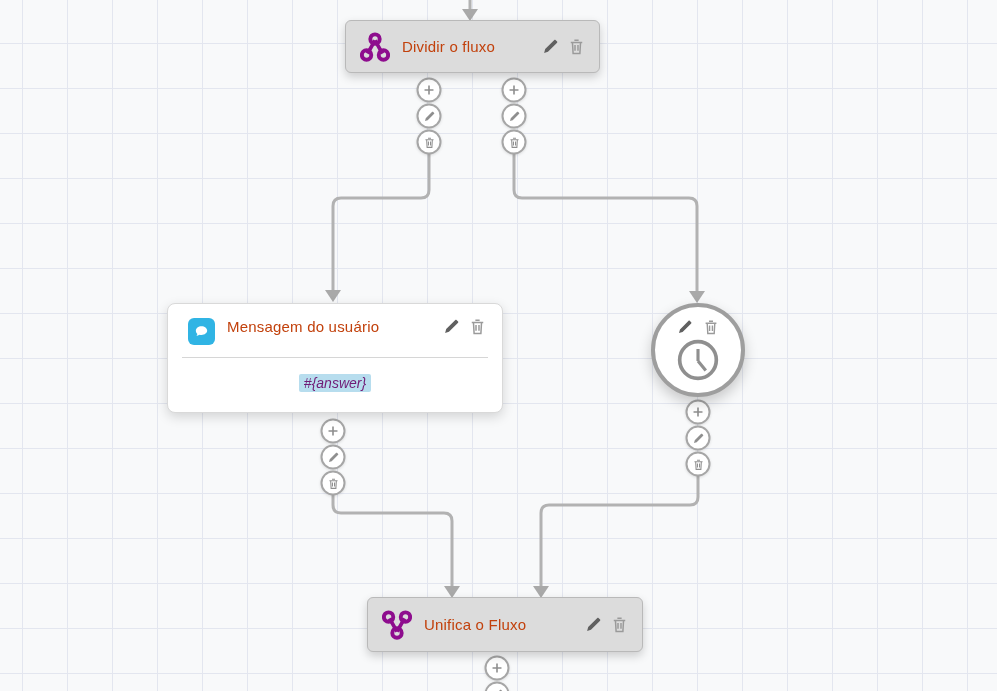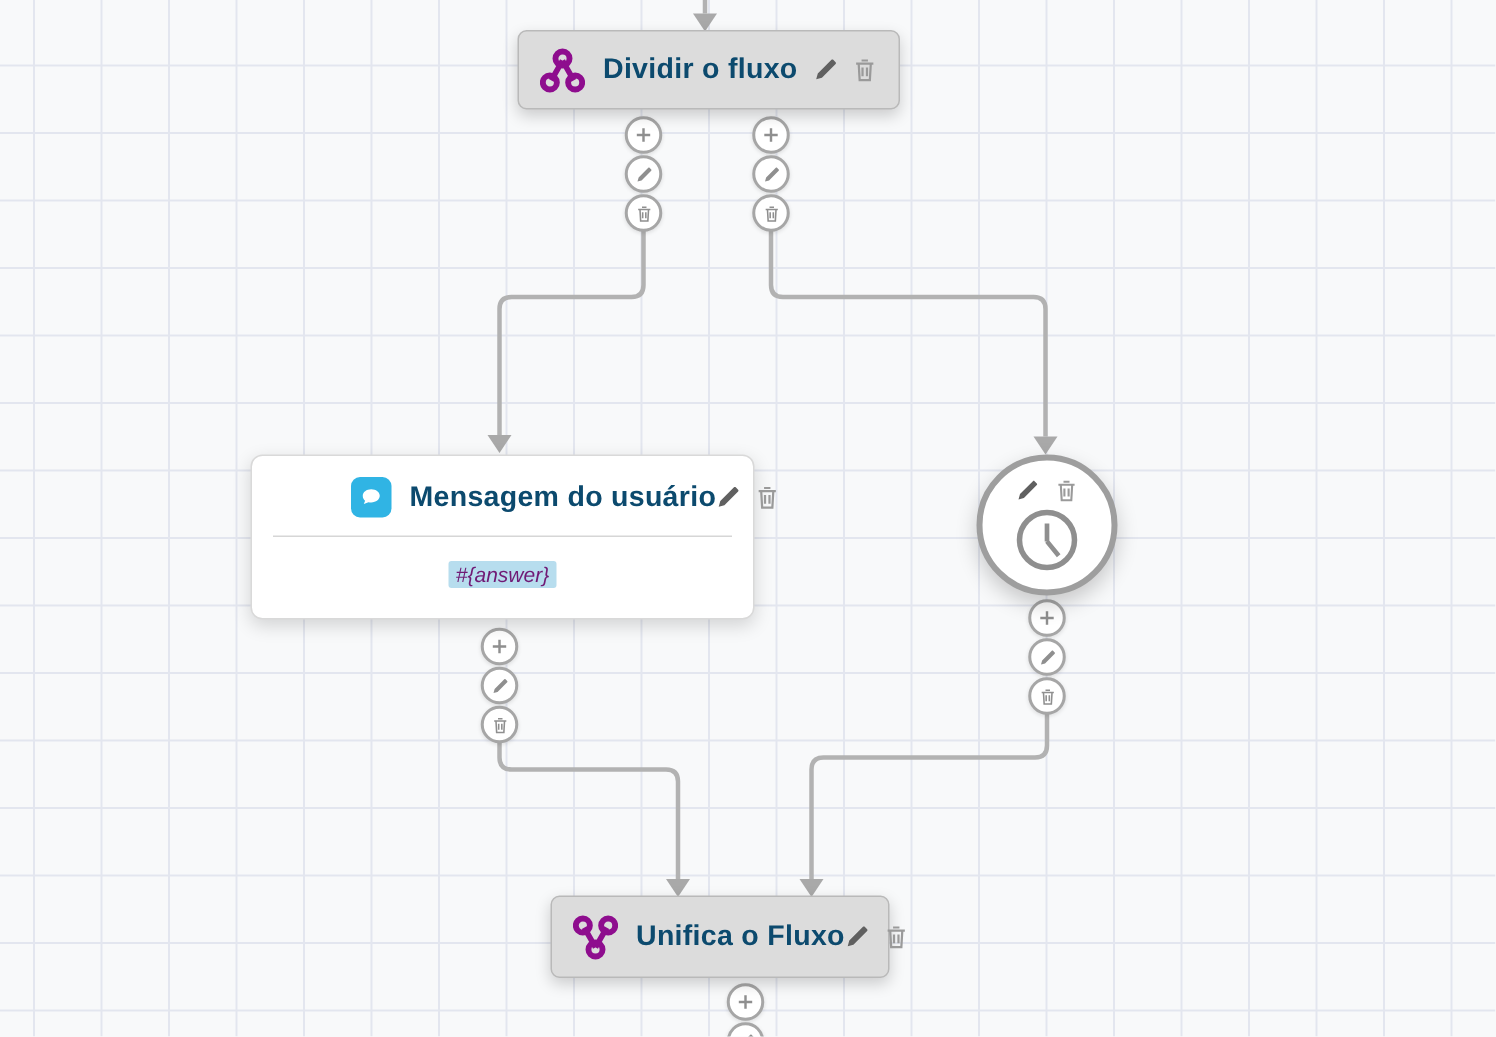--- a/index.html
+++ b/index.html
@@ -22,28 +22,28 @@
   .node-gray{
     background:#dcdcdc;border:1px solid #b9b9b9;border-radius:6px;
     box-shadow:0 4px 10px rgba(0,0,0,.18);
     display:flex;align-items:center;padding:0 14px;
   }
   .node-white{
     background:#ffffff;border:1px solid #d9d9d9;border-radius:8px;
     box-shadow:0 4px 12px rgba(0,0,0,.15);
   }
   .node-title{
-    font-size:19px;font-weight:bold;color:#0c4a6e;letter-spacing:.2px;
+    font-size:15px;font-weight:normal;color:#c2410c;letter-spacing:.2px;
     white-space:nowrap;
   }
   .action-icons{display:flex;align-items:center;gap:9px;margin-left:auto;}
   .icon-pencil{color:#606060;}
   .icon-trash{color:#9a9a9a;}
   .node-icon-purple{color:#8e0d8e;flex:0 0 auto;}
-  .msg-header{display:flex;align-items:center;padding:14px 16px 12px 20px;margin-left:46px;}
+  .msg-header{display:flex;align-items:flex-start;padding:14px 16px 12px 20px;}
   .msg-divider{height:1px;background:#d6d6d6;margin:0 14px;}
   .msg-body{display:flex;align-items:center;justify-content:center;height:50px;}
   .var-chip{
     font-size:14px;font-style:italic;color:#701a75;
     background:#b7ddee;padding:1px 5px;border-radius:2px;
   }
   .chat-icon-tile{
     width:27px;height:27px;border-radius:6px;background:#30b4e4;
     display:flex;align-items:center;justify-content:center;margin-right:12px;
     flex:0 0 auto;
@@ -228,21 +228,21 @@
       <svg width="12" height="12" viewBox="0 0 16 16">
         <path d="M2 14l1-3.6L11.6 1.8c.3-.3.8-.3 1.1 0l1.5 1.5c.3.3.3.8 0 1.1L5.6 13 2 14z" fill="currentColor"></path>
       </svg>
     </div>
   <div class="port-btn" style="left:698px;top:464px;">
       <svg width="12" height="12" viewBox="0 0 16 16">
         <path d="M6 2.2h4 M2.6 4.2h10.8 M4.2 4.2l.6 10.3h6.4l.6-10.3 M6.6 6.6v5.4 M9.4 6.6v5.4" stroke="currentColor" stroke-width="1.4" fill="none"></path>
       </svg>
     </div>
 
-  <div class="node node-gray" style="left:367px;top:597px;width:226px;height:55px;">
+  <div class="node node-gray" style="left:367px;top:597px;width:276px;height:55px;">
     <span class="node-icon-purple">
       <svg width="30" height="30" viewBox="0 0 32 32">
         <path d="M8 9 L16 23 M24 9 L16 23" stroke="currentColor" stroke-width="4" fill="none"></path>
         <circle cx="7" cy="7.5" r="5" fill="none" stroke="currentColor" stroke-width="4.2"></circle>
         <circle cx="25" cy="7.5" r="5" fill="none" stroke="currentColor" stroke-width="4.2"></circle>
         <circle cx="16" cy="24.5" r="5" fill="none" stroke="currentColor" stroke-width="4.2"></circle>
       </svg>
     </span>
     <span class="node-title" style="margin-left:12px;">Unifica o Fluxo</span>
     <span class="action-icons">

